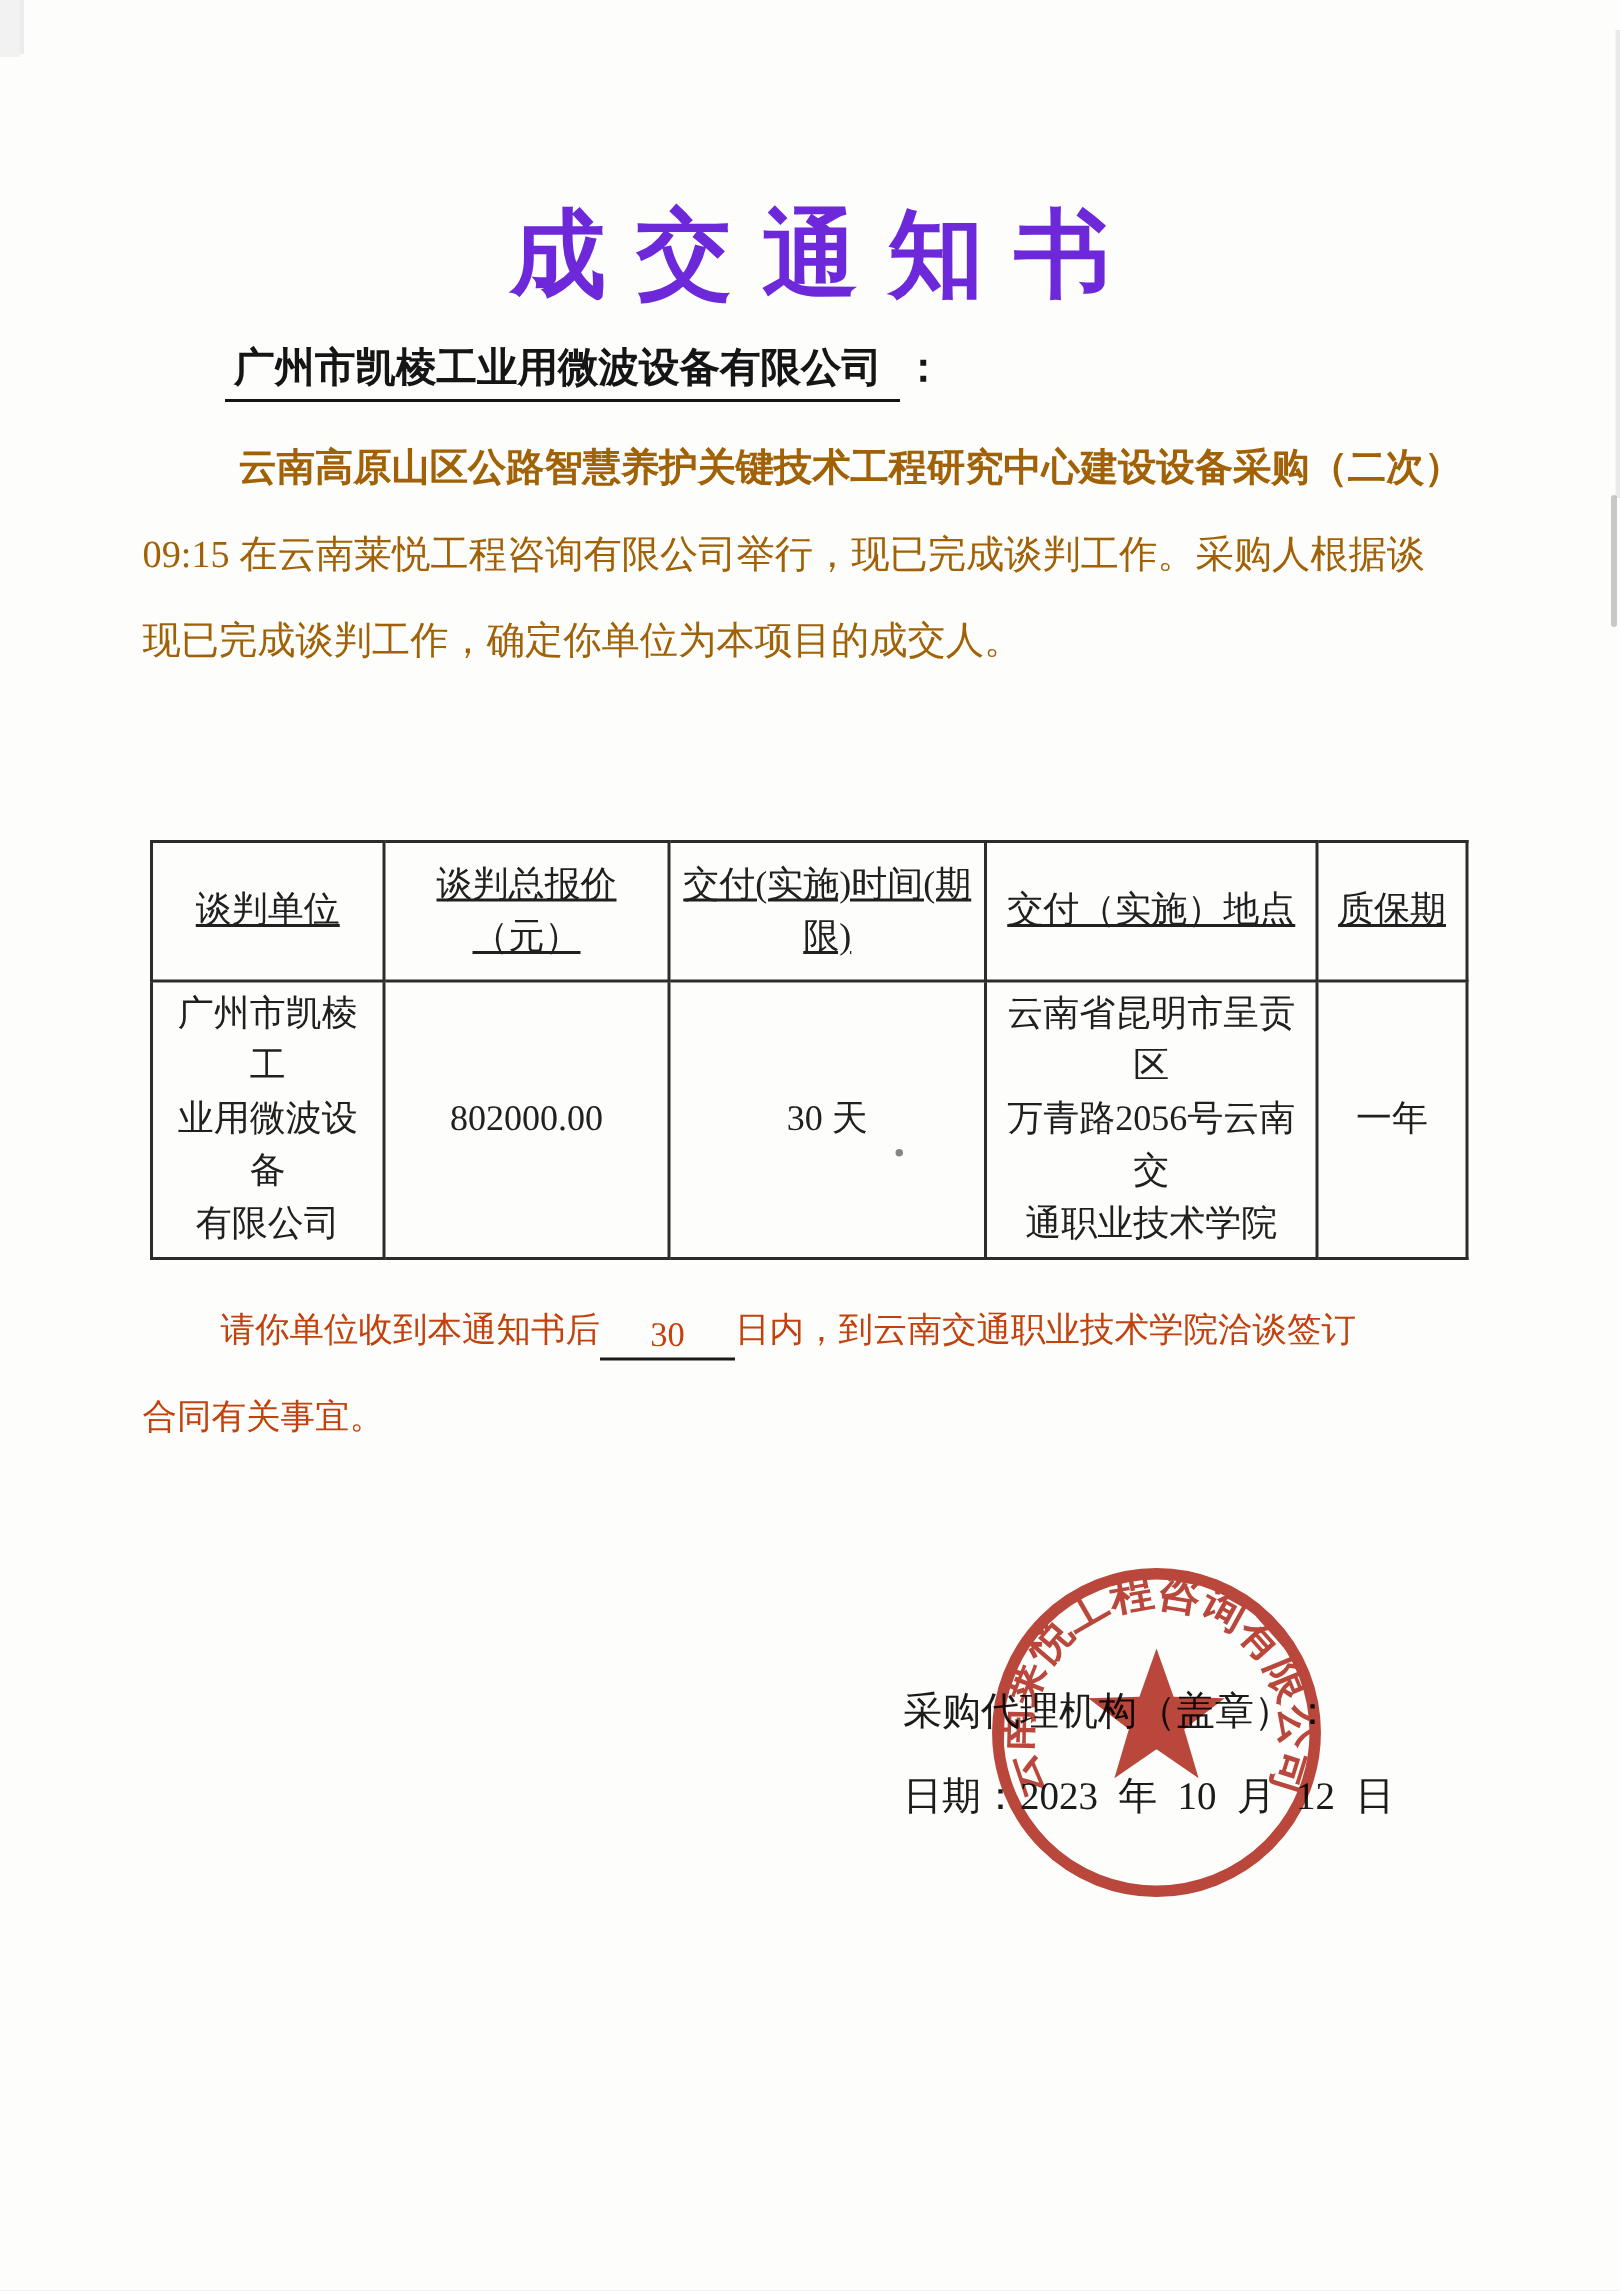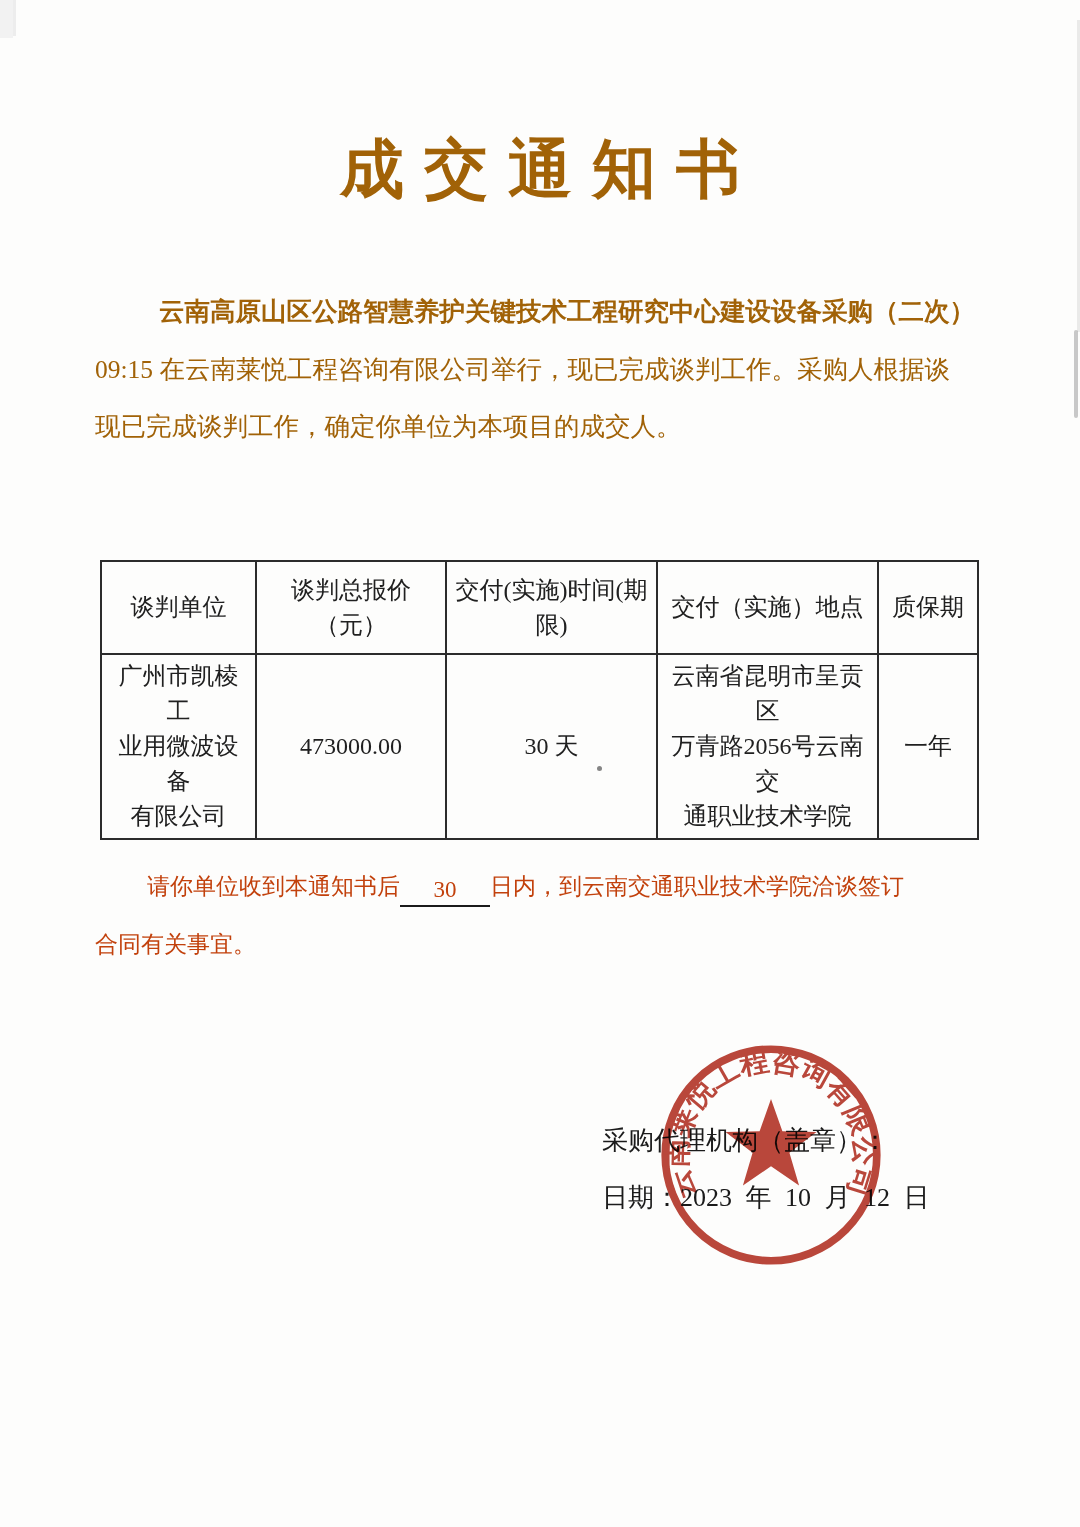--- a/index.html
+++ b/index.html
@@ -23,21 +23,21 @@
   .a-dot { left: 597px; top: 766px; width: 5px; height: 5px; background: #666; border-radius: 50%; opacity: .8; }
 
   .title {
     position: absolute;
     top: 126px; left: 0; right: 0;
     text-align: center;
     font-size: 64px;
     font-weight: bold;
     letter-spacing: 20px;
     padding-left: 20px;
-    color: #a16207;
+    color: #6d28d9;
   }
   .recipient-line {
     position: absolute;
     left: 150px; top: 227px;
     font-size: 27px;
     font-weight: bold;
     color: #151515;
     white-space: nowrap;
   }
   .recipient-underline {
@@ -69,21 +69,21 @@
   }
   table.award th, table.award td {
     border: 2px solid #2c2c2c;
     text-align: center;
     vertical-align: middle;
     font-weight: normal;
     white-space: pre-line;
     line-height: 35px;
     padding: 4px 8px;
   }
-  table.award thead tr { height: 93px; }
+  table.award thead tr { height: 93px; text-decoration: underline; }
   table.award tbody tr { height: 140px; }
   .col1 { width: 155px; } .col2 { width: 190px; } .col3 { width: 211px; }
   .col4 { width: 221px; } .col5 { width: 100px; }
 
   .notice-para {
     position: absolute;
     left: 95px; top: 858px;
     width: 895px;
     font-size: 23px;
     color: #c2410c;
@@ -123,20 +123,23 @@
 <div class="page">
 
   <div class="artifact a-tl1"></div>
   <div class="artifact a-tl2"></div>
   <div class="artifact a-r1"></div>
   <div class="artifact a-r2"></div>
   <div class="artifact a-dot"></div>
 
   <h1 class="title">成交通知书</h1>
 
+  <div class="recipient-line">
+    <span class="recipient-underline">广州市凯棱工业用微波设备有限公司</span><span class="recipient-colon">：</span>
+  </div>
 
   <div class="body-para">
     <div class="body-line indent bold">云南高原山区公路智慧养护关键技术工程研究中心建设设备采购（二次）</div>
     <div class="body-line">09:15 在云南莱悦工程咨询有限公司举行，现已完成谈判工作。采购人根据谈</div>
     <div class="body-line">现已完成谈判工作，确定你单位为本项目的成交人。</div>
   </div>
 
   <table class="award">
     <colgroup>
       <col class="col1">
@@ -154,21 +157,21 @@
 限)</th>
         <th>交付（实施）地点</th>
         <th>质保期</th>
       </tr>
     </thead>
     <tbody>
       <tr>
         <td>广州市凯棱工
 业用微波设备
 有限公司</td>
-        <td>473000.00</td>
+        <td>802000.00</td>
         <td>30 天</td>
         <td>云南省昆明市呈贡区
 万青路2056号云南交
 通职业技术学院</td>
         <td>一年</td>
       </tr>
     </tbody>
   </table>
 
   <div class="notice-para">

